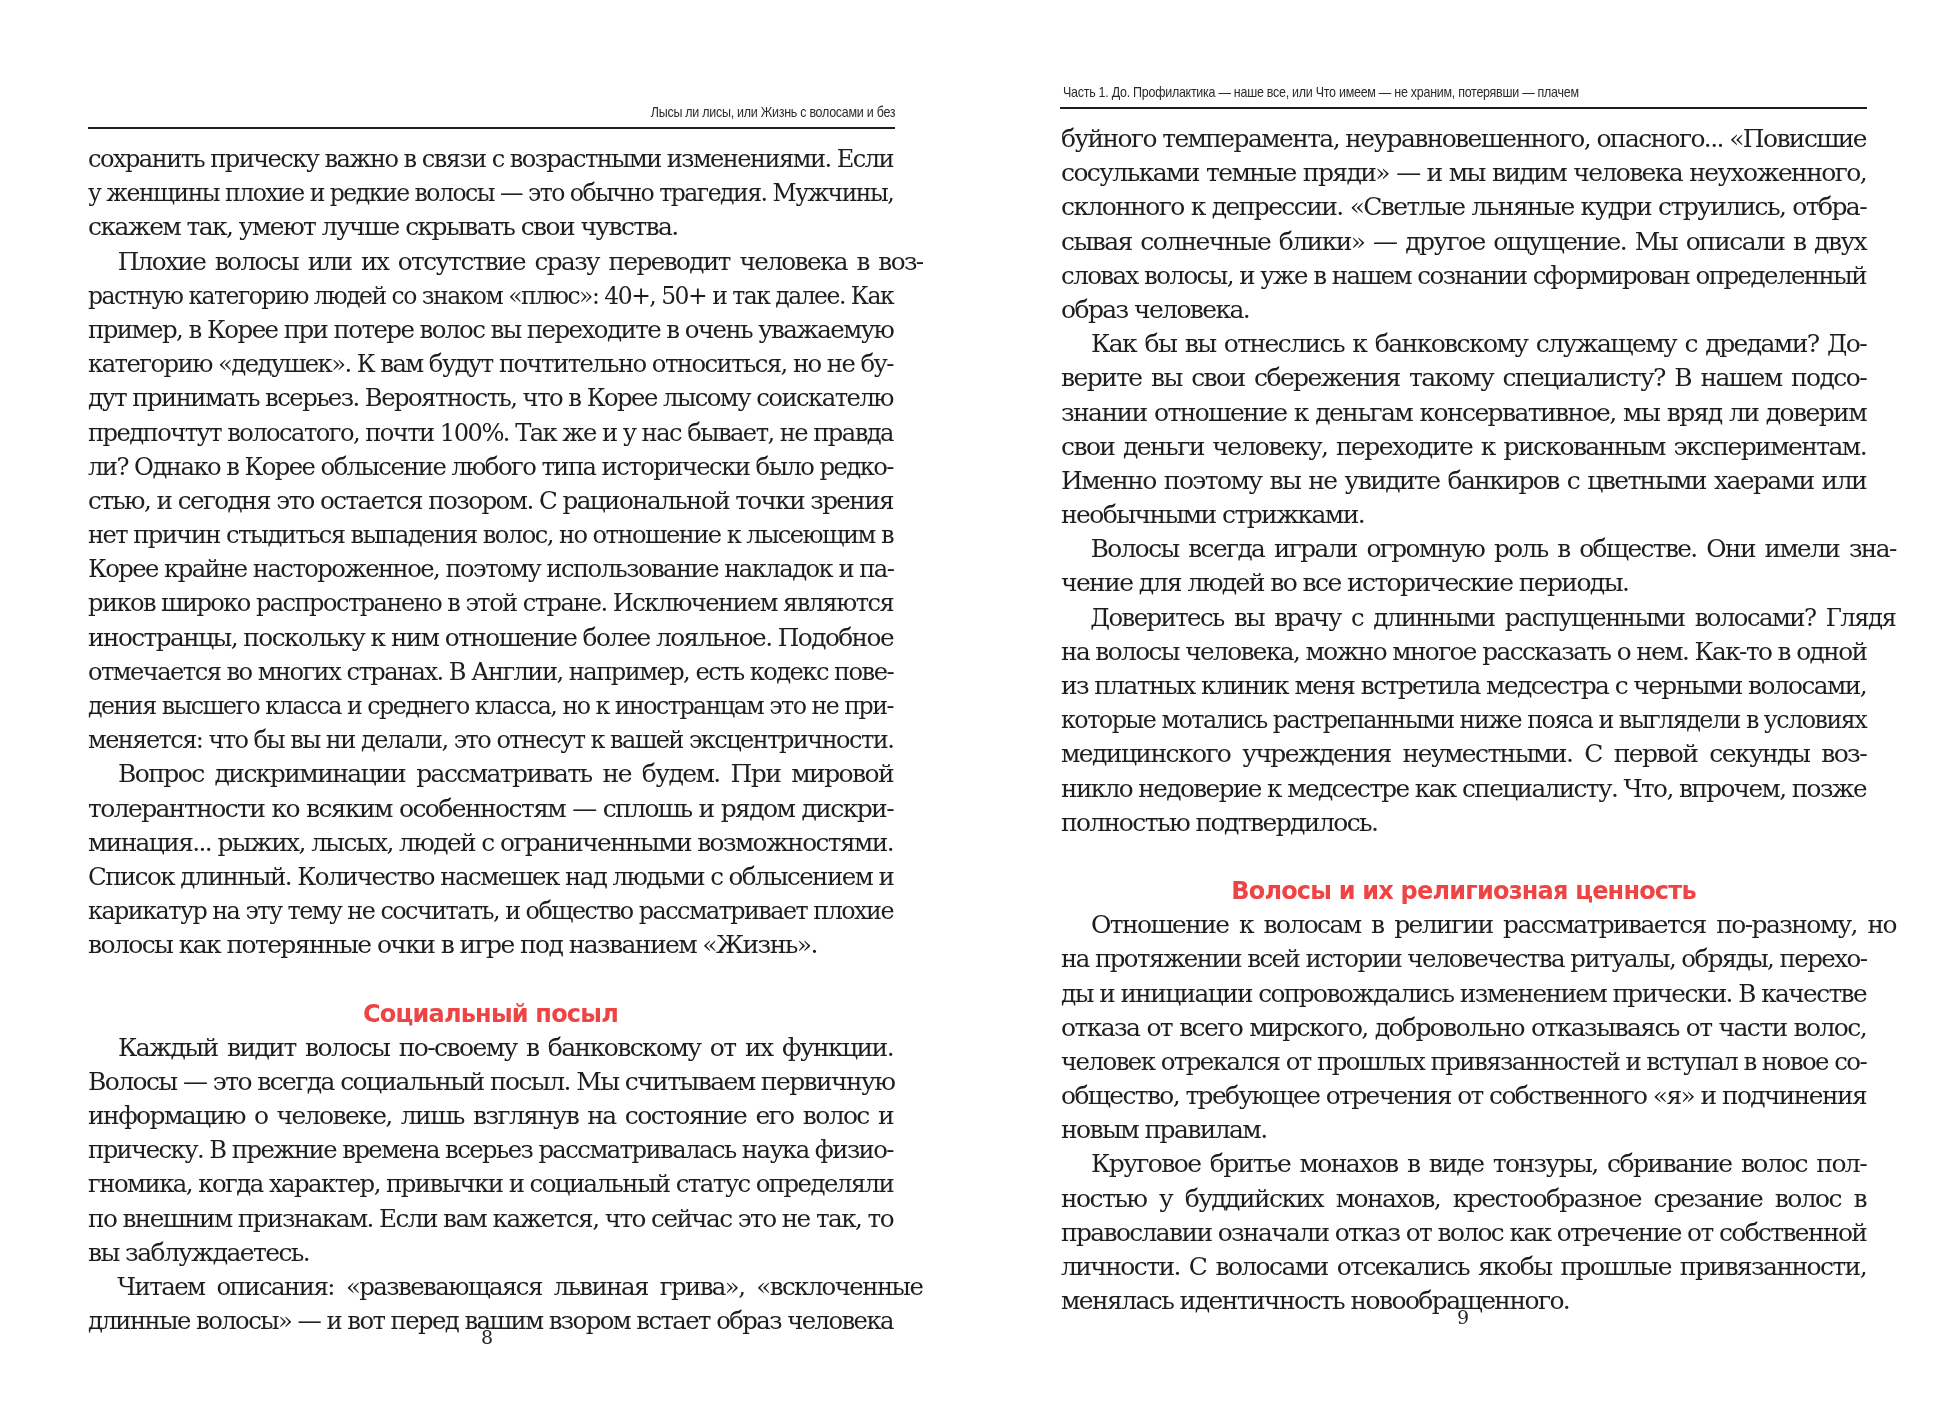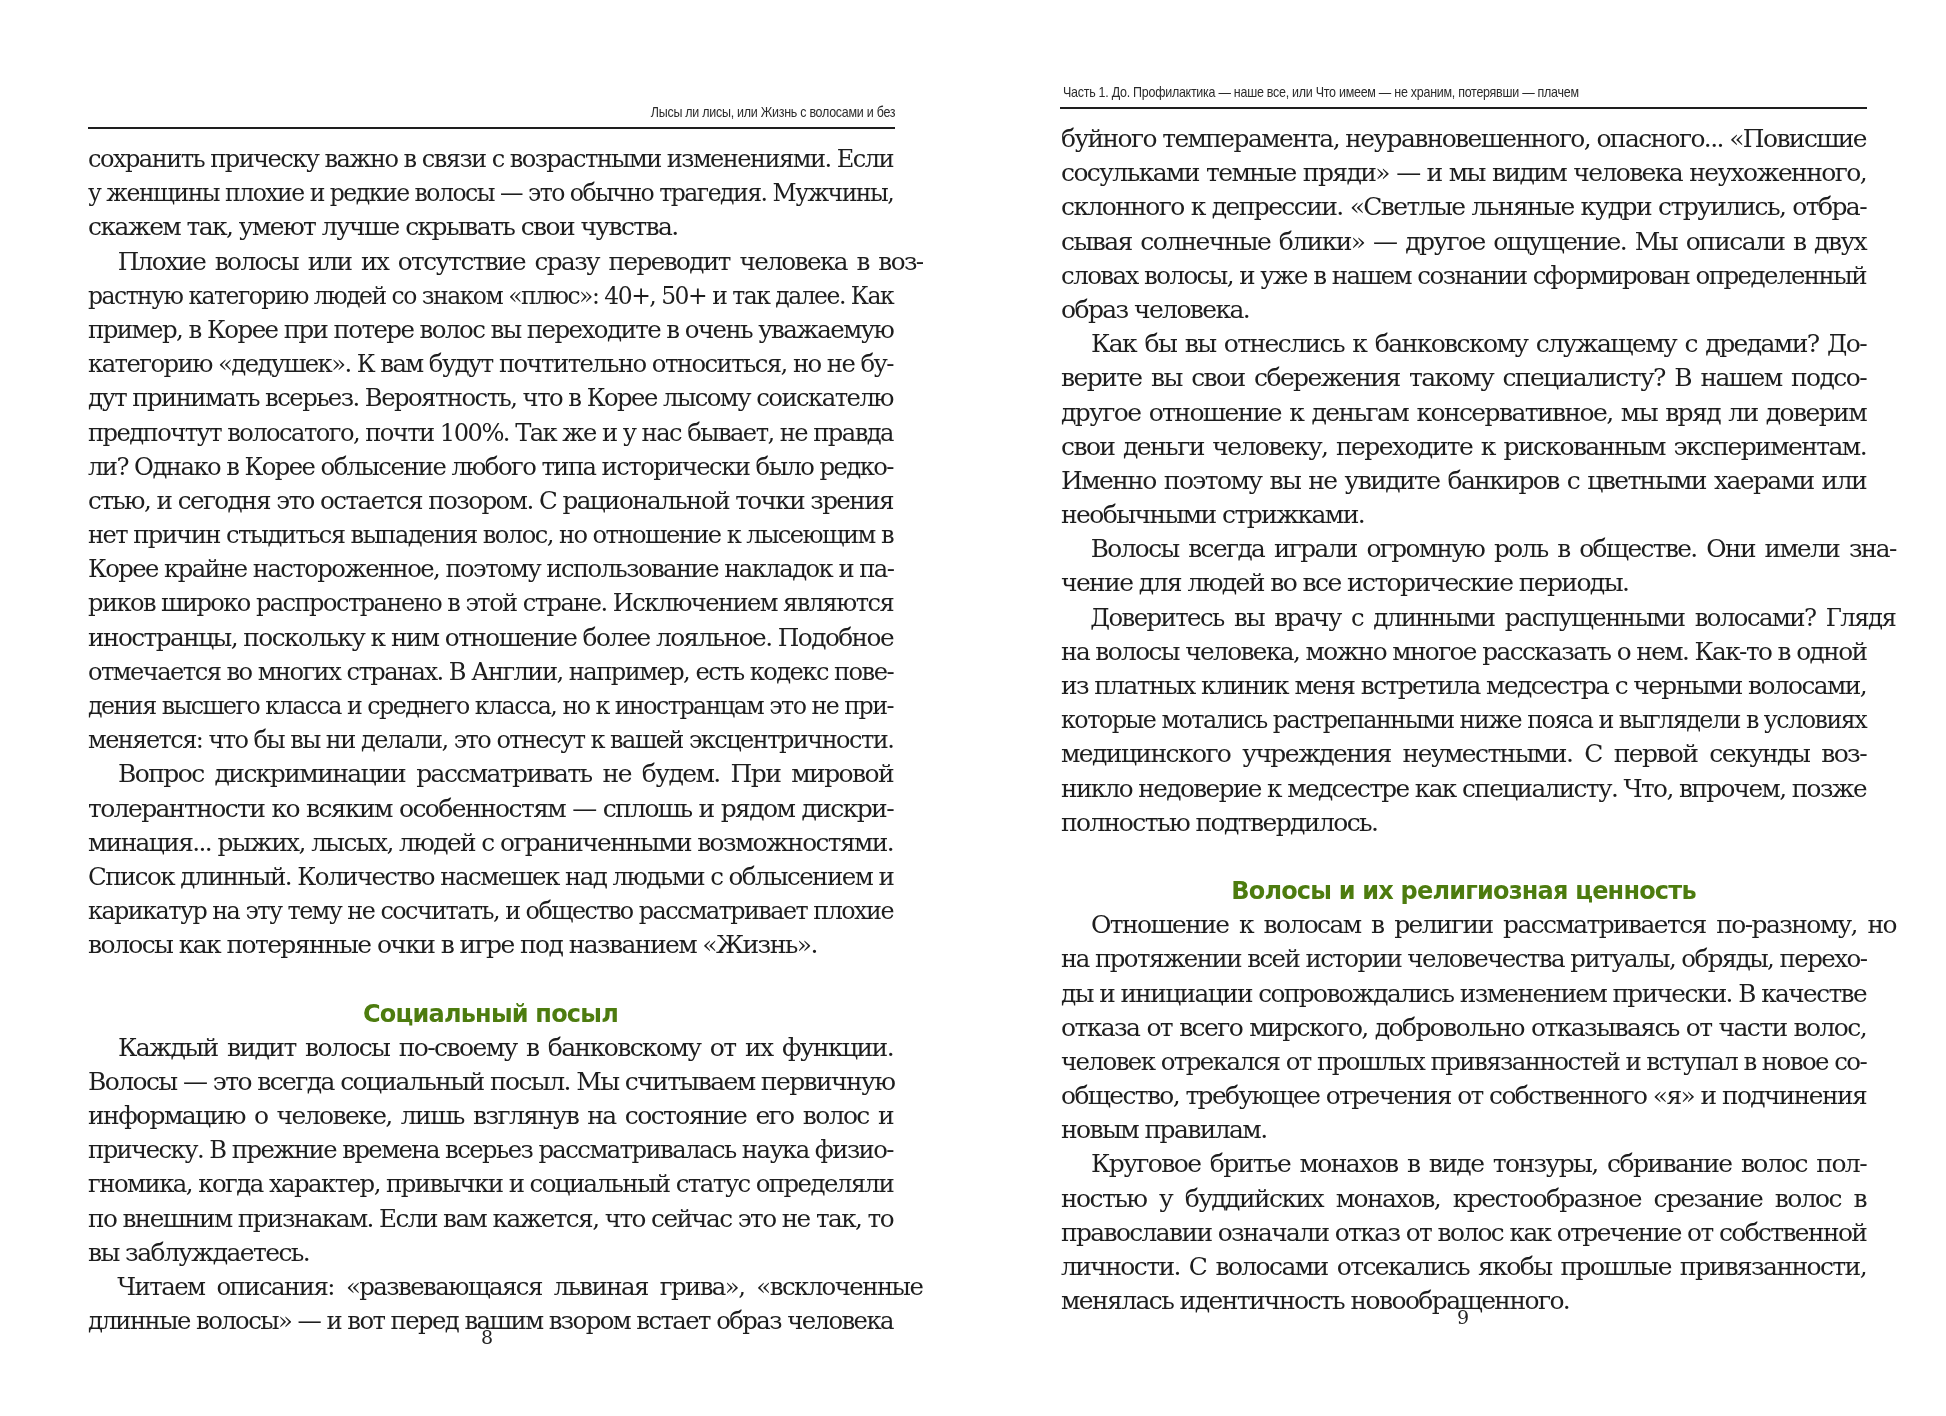--- a/index.html
+++ b/index.html
@@ -24,21 +24,21 @@
     font-family: "DejaVu Serif", "Liberation Serif", serif;
     font-size: 25px; line-height: 34.2px; height: 34.2px; white-space: nowrap;
     text-align: justify; text-align-last: justify; letter-spacing: -1.6px;
     word-spacing: 0px; color: #1e1e1e; overflow: visible;
   }
   .line.last { text-align-last: left; }
   .line.indent { padding-left: 30px; }
   .heading {
     font-family: "DejaVu Sans", "Liberation Sans", sans-serif; font-weight: bold;
     font-size: 24px; text-align: center; line-height: 34.2px; height: 34.2px;
-    letter-spacing: -0.8px; color: #4d7c0f;
+    letter-spacing: -0.8px; color: #ef4444;
   }
   .gap { height: 34px; }
   .page-number {
     position: absolute; top: 1306px; width: 60px; text-align: center;
     font-family: "DejaVu Serif", "Liberation Serif", serif; font-size: 19px; color: #222;
   }
   .page-left .page-number { left: 457px; }
   .page-right .page-number { left: 460px; }
 </style>
 </head>
@@ -105,21 +105,21 @@
         <div class="line" style="transform-origin: left center; transform: scaleX(0.9975); width: 807px;">буйного темперамента, неуравновешенного, опасного... «Повисшие</div>
         <div class="line">сосульками темные пряди» — и мы видим человека неухоженного,</div>
         <div class="line">склонного к депрессии. «Светлые льняные кудри струились, отбра-</div>
         <div class="line">сывая солнечные блики» — другое ощущение. Мы описали в двух</div>
         <div class="line" style="transform-origin: left center; transform: scaleX(0.9793); width: 822px;">словах волосы, и уже в нашем сознании сформирован определенный</div>
         <div class="line last">образ человека.</div>
       </div>
       <div class="paragraph">
         <div class="line indent">Как бы вы отнеслись к банковскому служащему с дредами? До-</div>
         <div class="line">верите вы свои сбережения такому специалисту? В нашем подсо-</div>
-        <div class="line">другое отношение к деньгам консервативное, мы вряд ли доверим</div>
+        <div class="line">знании отношение к деньгам консервативное, мы вряд ли доверим</div>
         <div class="line">свои деньги человеку, переходите к рискованным экспериментам.</div>
         <div class="line">Именно поэтому вы не увидите банкиров с цветными хаерами или</div>
         <div class="line last">необычными стрижками.</div>
       </div>
       <div class="paragraph">
         <div class="line indent" style="transform-origin: left center; transform: scaleX(0.9914); width: 812px;">Волосы всегда играли огромную роль в обществе. Они имели зна-</div>
         <div class="line last">чение для людей во все исторические периоды.</div>
       </div>
       <div class="paragraph">
         <div class="line indent" style="transform-origin: left center; transform: scaleX(0.9734); width: 827px;">Доверитесь вы врачу с длинными распущенными волосами? Глядя</div>

